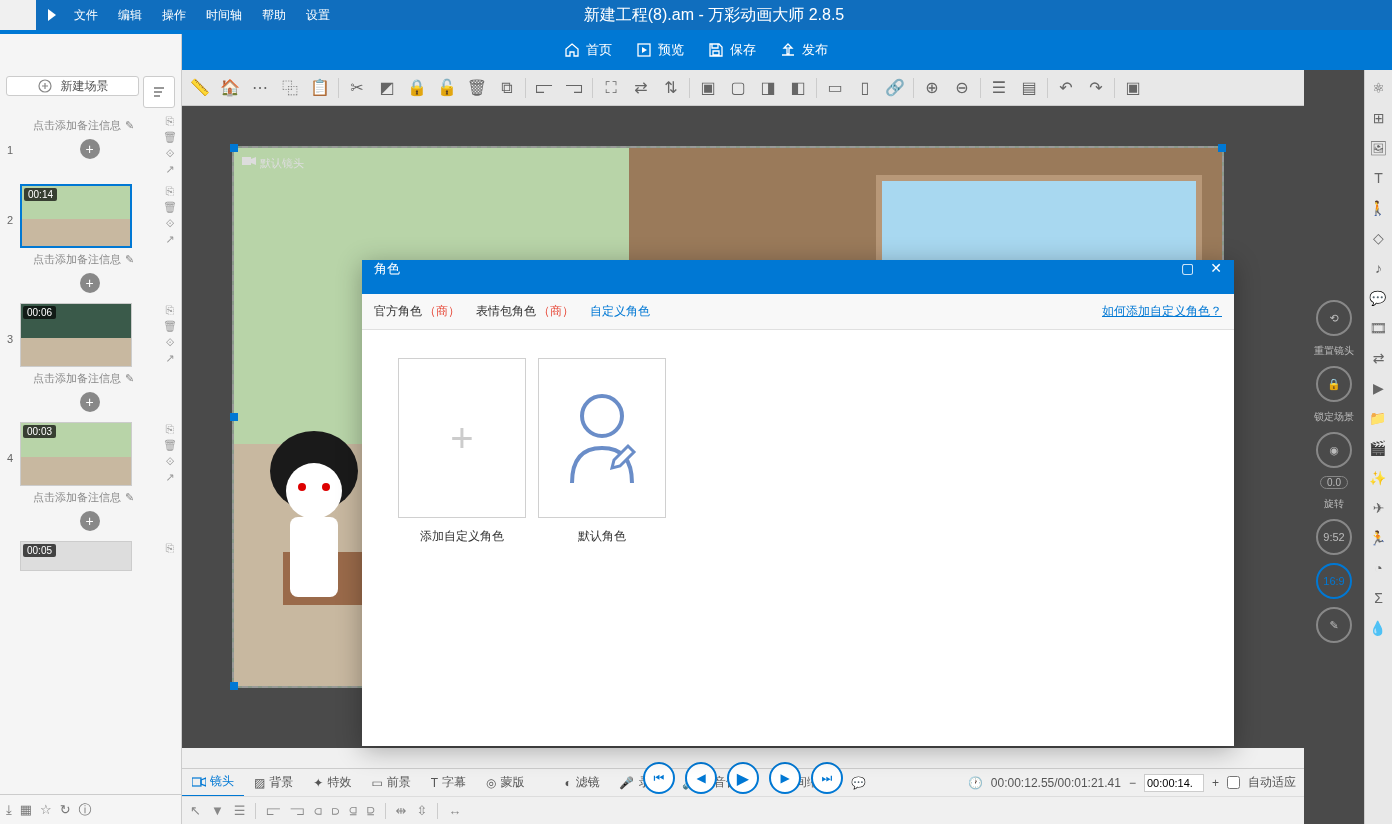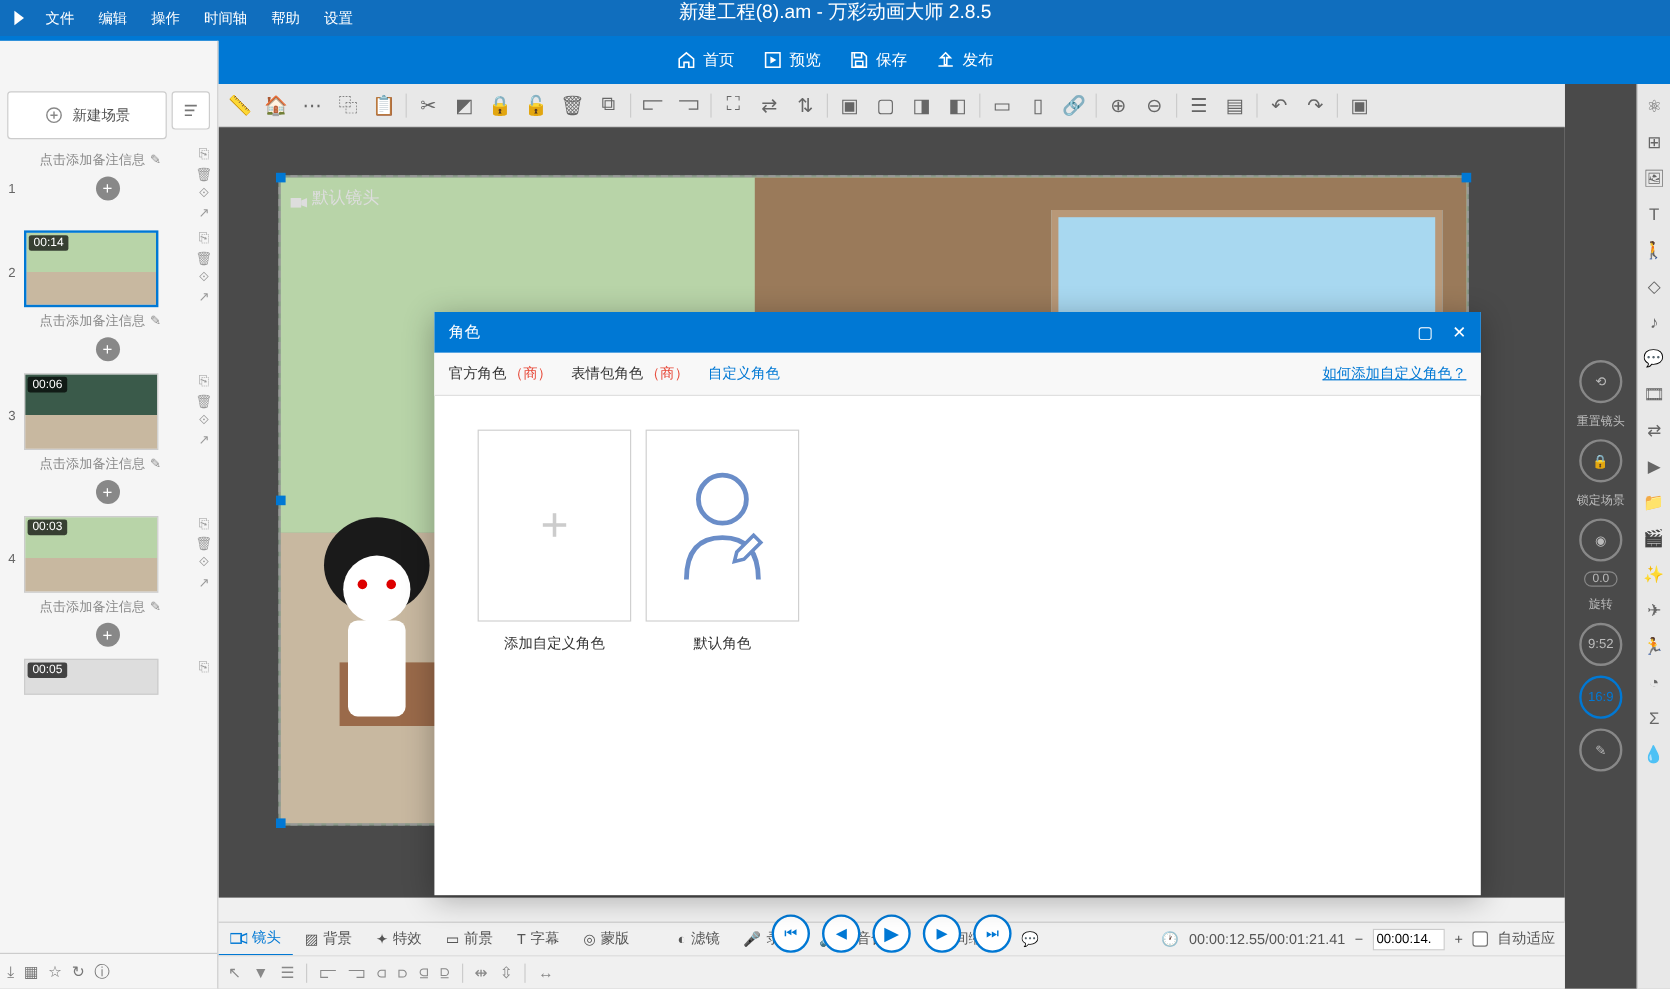--- a/index.html
+++ b/index.html
@@ -1,35 +1,35 @@
 <!DOCTYPE html>
 <html><head>
 <meta charset="utf-8">
 <style>
 * { margin: 0; padding: 0; box-sizing: border-box; font-family: "Microsoft YaHei", sans-serif; }
 body { width: 1392px; height: 824px; background: #f0f0f0; overflow: hidden; position: relative; }
 
-.titlebar { height: 30px; background: #106ebe; display: flex; align-items: flex-start; color: #fff; font-size: 12px; position: relative; }
+.titlebar { height: 30px; background: #106ebe; display: flex; align-items: center; color: #fff; font-size: 12px; position: relative; margin-left: 36px; }
 .titlebar .logo { width: 24px; height: 30px; display: flex; align-items: center; justify-content: center; margin-left: 4px; }
 .titlebar .menu-item { padding: 0 10px; height: 30px; display: flex; align-items: center; cursor: pointer; }
 .titlebar .title { position: absolute; left: 50%; transform: translateX(-50%); font-size: 16px; }
 
 .actionbar { height: 40px; background: #0078d4; display: flex; align-items: center; justify-content: center; gap: 24px; color: #fff; font-size: 13px; }
 .actionbar .action { display: flex; align-items: center; gap: 6px; cursor: pointer; }
 .action-icon { width: 16px; height: 16px; fill: #fff; }
 
 .toolbar { height: 36px; background: #e8e8e8; border-bottom: 1px solid #ccc; display: flex; align-items: center; padding: 0 4px; gap: 2px; margin-left: 182px; }
 .tool-btn { width: 28px; height: 28px; display: flex; align-items: center; justify-content: center; cursor: pointer; border-radius: 2px; color: #666; }
 .tool-sep { width: 1px; height: 20px; background: #ccc; margin: 0 2px; }
 
 .main-area { display: flex; height: calc(100% - 30px - 40px); position: relative; }
 
 .sidebar-left { width: 182px; background: #f5f5f5; border-right: 1px solid #ccc; display: flex; flex-direction: column; margin-top: -36px; padding-top: 36px; position: relative; z-index: 1; }
 .new-scene-row { display: flex; gap: 4px; padding: 6px; }
-.new-scene-btn { flex: 1; height: 40px; border: 1px solid #ccc; background: #fff; display: flex; align-items: center; justify-content: center; gap: 8px; font-size: 12px; color: #555; cursor: pointer; border-radius: 3px; }
+.new-scene-btn { flex: 1; height: 20px; border: 1px solid #ccc; background: #fff; display: flex; align-items: center; justify-content: center; gap: 8px; font-size: 12px; color: #555; cursor: pointer; border-radius: 3px; }
 .sort-btn { width: 32px; height: 32px; border: 1px solid #ccc; background: #fff; display: flex; align-items: center; justify-content: center; cursor: pointer; border-radius: 3px; color: #666; }
 
 .scene-list { flex: 1; overflow-y: auto; padding: 0 4px; }
 .scene-item { margin-bottom: 8px; display: flex; align-items: flex-start; gap: 4px; }
 .scene-num { width: 12px; font-size: 11px; color: #666; padding-top: 30px; text-align: center; }
 .scene-card { flex: 1; }
 .scene-thumb { width: 112px; height: 64px; background: #a8c8b8; position: relative; border: 1px solid #ccc; }
 .scene-thumb.selected { border: 2px solid #0078d4; padding-left: 43px; }
 .scene-time-badge { position: absolute; top: 2px; left: 2px; background: rgba(0,0,0,0.7); color: #fff; font-size: 10px; padding: 1px 4px; border-radius: 2px; }
 .scene-note { font-size: 11px; color: #888; padding: 4px 2px; display: flex; align-items: center; gap: 4px; margin-left: 11px; }
@@ -43,21 +43,21 @@
 
 .canvas-wrap { flex: 1; display: flex; flex-direction: column; position: relative; }
 .canvas-stage { flex: 1; background: #4a4a4a; position: relative; overflow: hidden; }
 .canvas-content { position: absolute; left: 50px; top: 40px; right: 80px; bottom: 60px; background: #8a9a8a; border: 2px dashed #999; }
 .canvas-scene { position: absolute; inset: 0; }
 .scene-bg-sky { position: absolute; top: 0; left: 0; right: 0; height: 55%; background: #b8d4a8; }
 .scene-bg-wall { position: absolute; top: 0; left: 40%; right: 0; height: 55%; background: #9a7a5a; }
 .scene-bg-window { position: absolute; top: 5%; left: 65%; right: 2%; height: 45%; background: #a8d8f0; border: 6px solid #b89878; }
 .scene-bg-floor { position: absolute; bottom: 0; left: 0; right: 0; height: 45%; background: #c8b8a0; }
 .scene-desk { position: absolute; bottom: 15%; left: 5%; width: 20%; height: 10%; background: #9a6a4a; }
-.camera-label { position: absolute; top: 8px; left: 8px; color: #ddd; font-size: 14px; display: flex; align-items: flex-end; gap: 4px; }
+.camera-label { position: absolute; top: 8px; left: 8px; color: #ddd; font-size: 11px; display: flex; align-items: flex-start; gap: 4px; }
 .sel-handle { width: 8px; height: 8px; background: #0078d4; position: absolute; }
 
 .right-panels { width: 88px; display: flex; }
 .zoom-col { width: 60px; background: #4a4a4a; display: flex; flex-direction: column; align-items: center; gap: 8px; padding-top: 230px; color: #bbb; font-size: 10px; }
 .zoom-btn { width: 36px; height: 36px; border: 2px solid #888; border-radius: 50%; display: flex; align-items: center; justify-content: center; font-size: 11px; cursor: pointer; }
 .rt-strip { width: 28px; background: #e8e8e8; border-left: 1px solid #ccc; display: flex; flex-direction: column; align-items: center; padding-top: 8px; gap: 10px; }
 .rt-ico { width: 20px; height: 20px; display: flex; align-items: center; justify-content: center; color: #666; cursor: pointer; font-size: 14px; }
 .rt-ico.active { color: #0078d4; }
 
 .bottom-bar { height: 28px; background: #f0f0f0; border-top: 1px solid #ccc; display: flex; align-items: center; font-size: 12px; color: #555; margin-top: 20px; }
@@ -67,21 +67,21 @@
 .bb-time-input { width: 60px; height: 18px; border: 1px solid #ccc; font-size: 11px; padding: 0 2px; }
 
 .bottom-bar2 { height: 28px; background: #f0f0f0; border-top: 1px solid #ddd; display: flex; align-items: center; padding: 0 8px; gap: 10px; }
 .bottom-bar2 span { color: #888; font-size: 13px; cursor: pointer; }
 
 .play-ctrl { position: absolute; bottom: 30px; left: 50%; transform: translateX(-50%); display: flex; gap: 10px; }
 .play-btn { width: 32px; height: 32px; border: 2px solid #0078d4; border-radius: 50%; background: #fff; display: flex; align-items: center; justify-content: center; cursor: pointer; color: #0078d4; font-size: 12px; }
 
 
 .modal { position: absolute; left: 362px; top: 260px; width: 872px; height: 486px; background: #fff; box-shadow: 0 4px 24px rgba(0,0,0,0.3); z-index: 100; display: flex; flex-direction: column; }
-.modal-header { height: 34px; background: #0078d4; color: #fff; display: flex; align-items: center; padding: 0 12px; font-size: 13px; }
+.modal-header { height: 34px; background: #0078d4; color: #fff; display: flex; padding: 0 12px; font-size: 13px; }
 .modal-header .mh-right { margin-left: auto; display: flex; gap: 16px; }
 .modal-header .mh-btn { cursor: pointer; font-size: 14px; }
 .modal-tabs { height: 36px; border-bottom: 1px solid #e0e0e0; display: flex; align-items: center; padding: 0 12px; gap: 16px; font-size: 12px; background: #f8f8f8; }
 .modal-tab { cursor: pointer; color: #333; display: flex; gap: 2px; }
 .modal-tab .paid { color: #e74c3c; }
 .modal-tab.active { color: #0078d4; }
 .modal-link { margin-left: auto; color: #0078d4; text-decoration: underline; cursor: pointer; }
 .modal-body { flex: 1; padding: 28px 36px; display: flex; gap: 12px; align-items: flex-start; }
 .role-card { width: 128px; display: flex; flex-direction: column; align-items: center; gap: 10px; cursor: pointer; }
 .role-box { width: 128px; height: 160px; border: 1px solid #d0d0d0; display: flex; align-items: center; justify-content: center; position: relative; }

